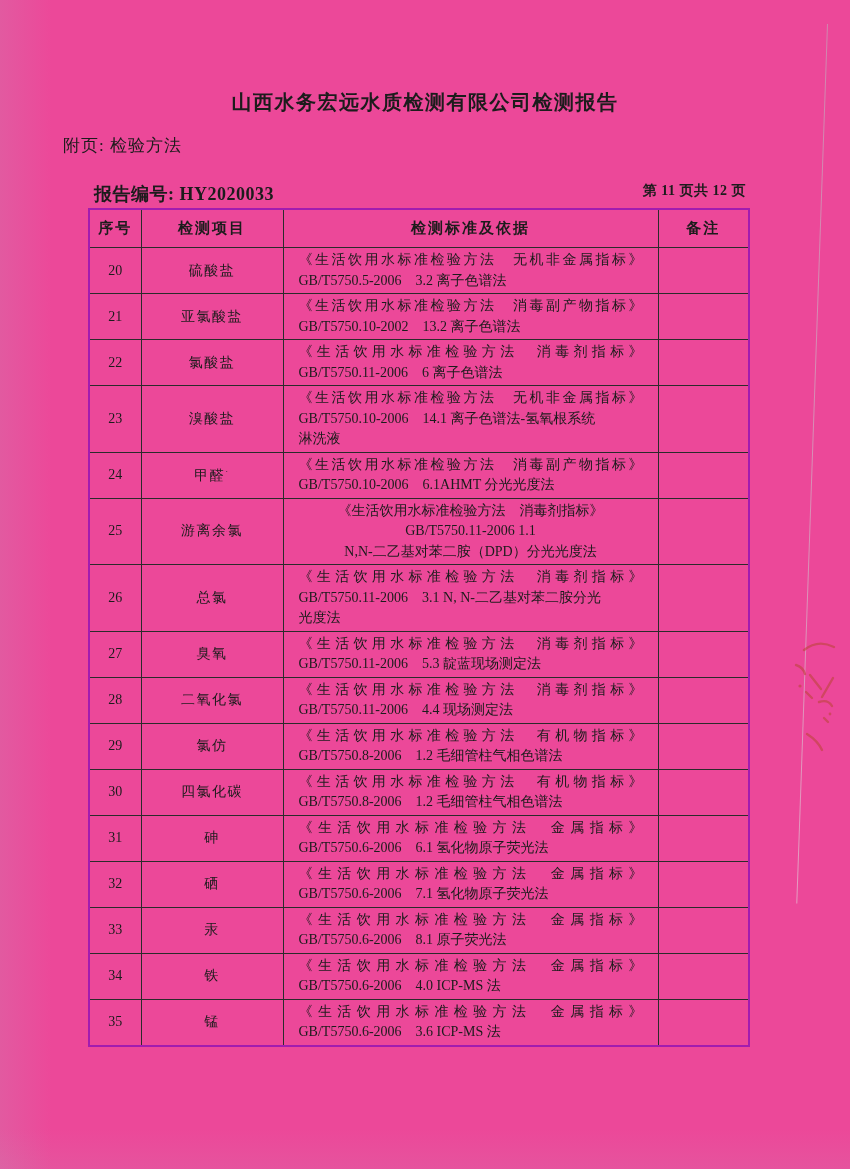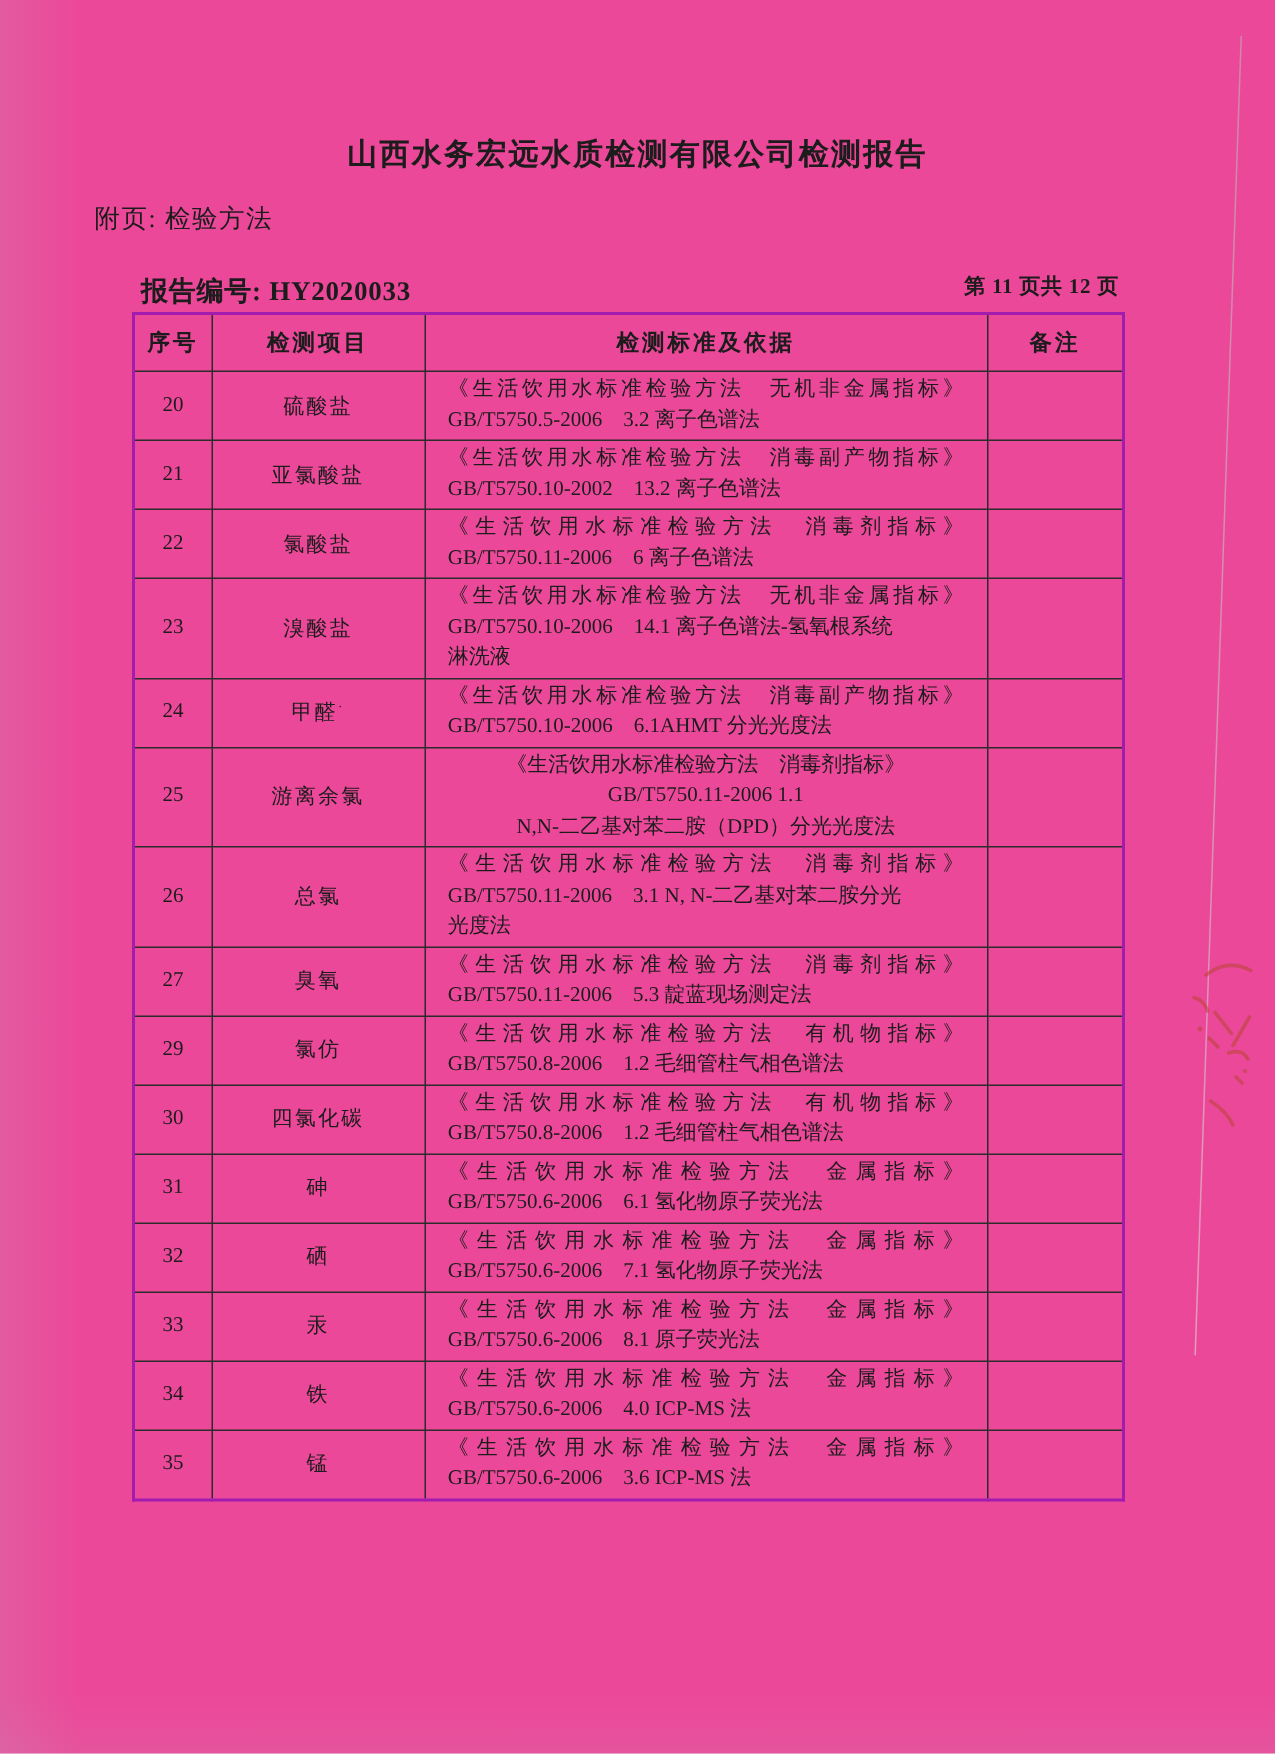--- a/index.html
+++ b/index.html
@@ -163,20 +163,29 @@
         <tr>
           <td class="c-no">27</td>
           <td class="c-item">臭氧</td>
           <td class="c-std">
             <div class="std-line l-just">《生活饮用水标准检验方法　消毒剂指标》</div>
             <div class="std-line l-left">GB/T5750.11-2006　5.3 靛蓝现场测定法</div>
           </td>
           <td class="c-remark"></td>
         </tr>
         <tr>
+          <td class="c-no">28</td>
+          <td class="c-item">二氧化氯</td>
+          <td class="c-std">
+            <div class="std-line l-just">《生活饮用水标准检验方法　消毒剂指标》</div>
+            <div class="std-line l-left">GB/T5750.11-2006　4.4 现场测定法</div>
+          </td>
+          <td class="c-remark"></td>
+        </tr>
+        <tr>
           <td class="c-no">29</td>
           <td class="c-item">氯仿</td>
           <td class="c-std">
             <div class="std-line l-just">《生活饮用水标准检验方法　有机物指标》</div>
             <div class="std-line l-left">GB/T5750.8-2006　1.2 毛细管柱气相色谱法</div>
           </td>
           <td class="c-remark"></td>
         </tr>
         <tr>
           <td class="c-no">30</td>

